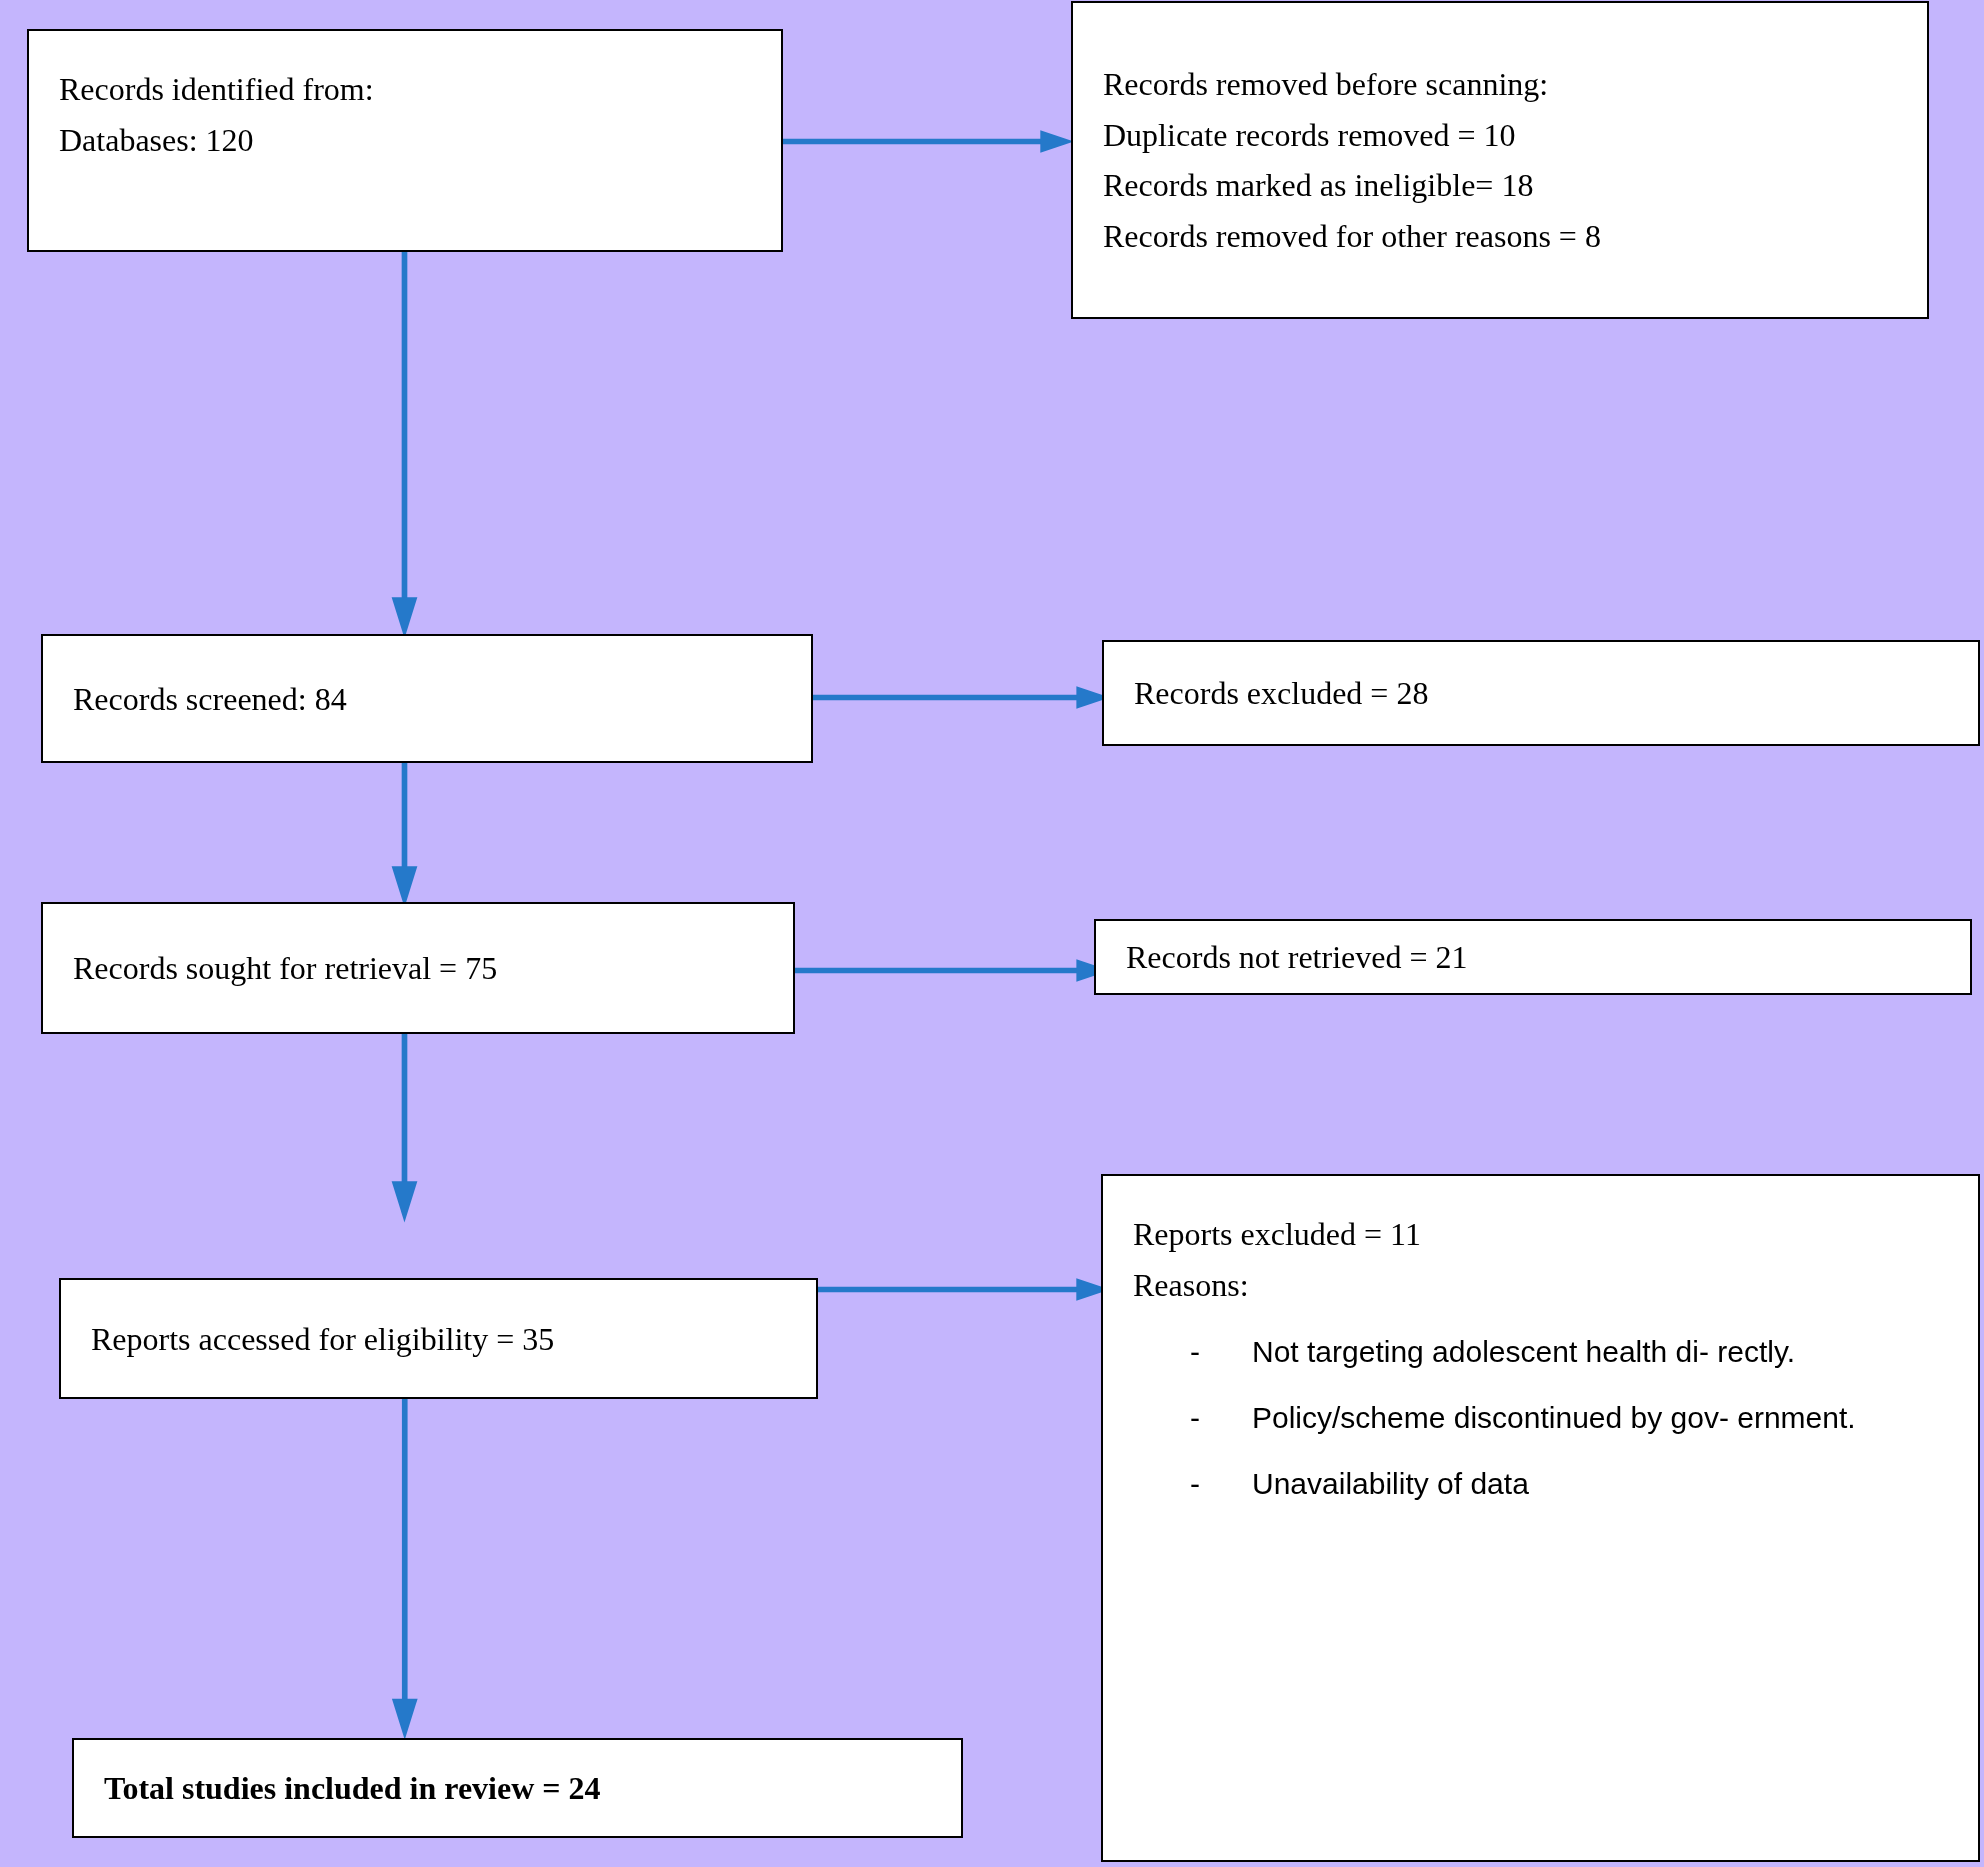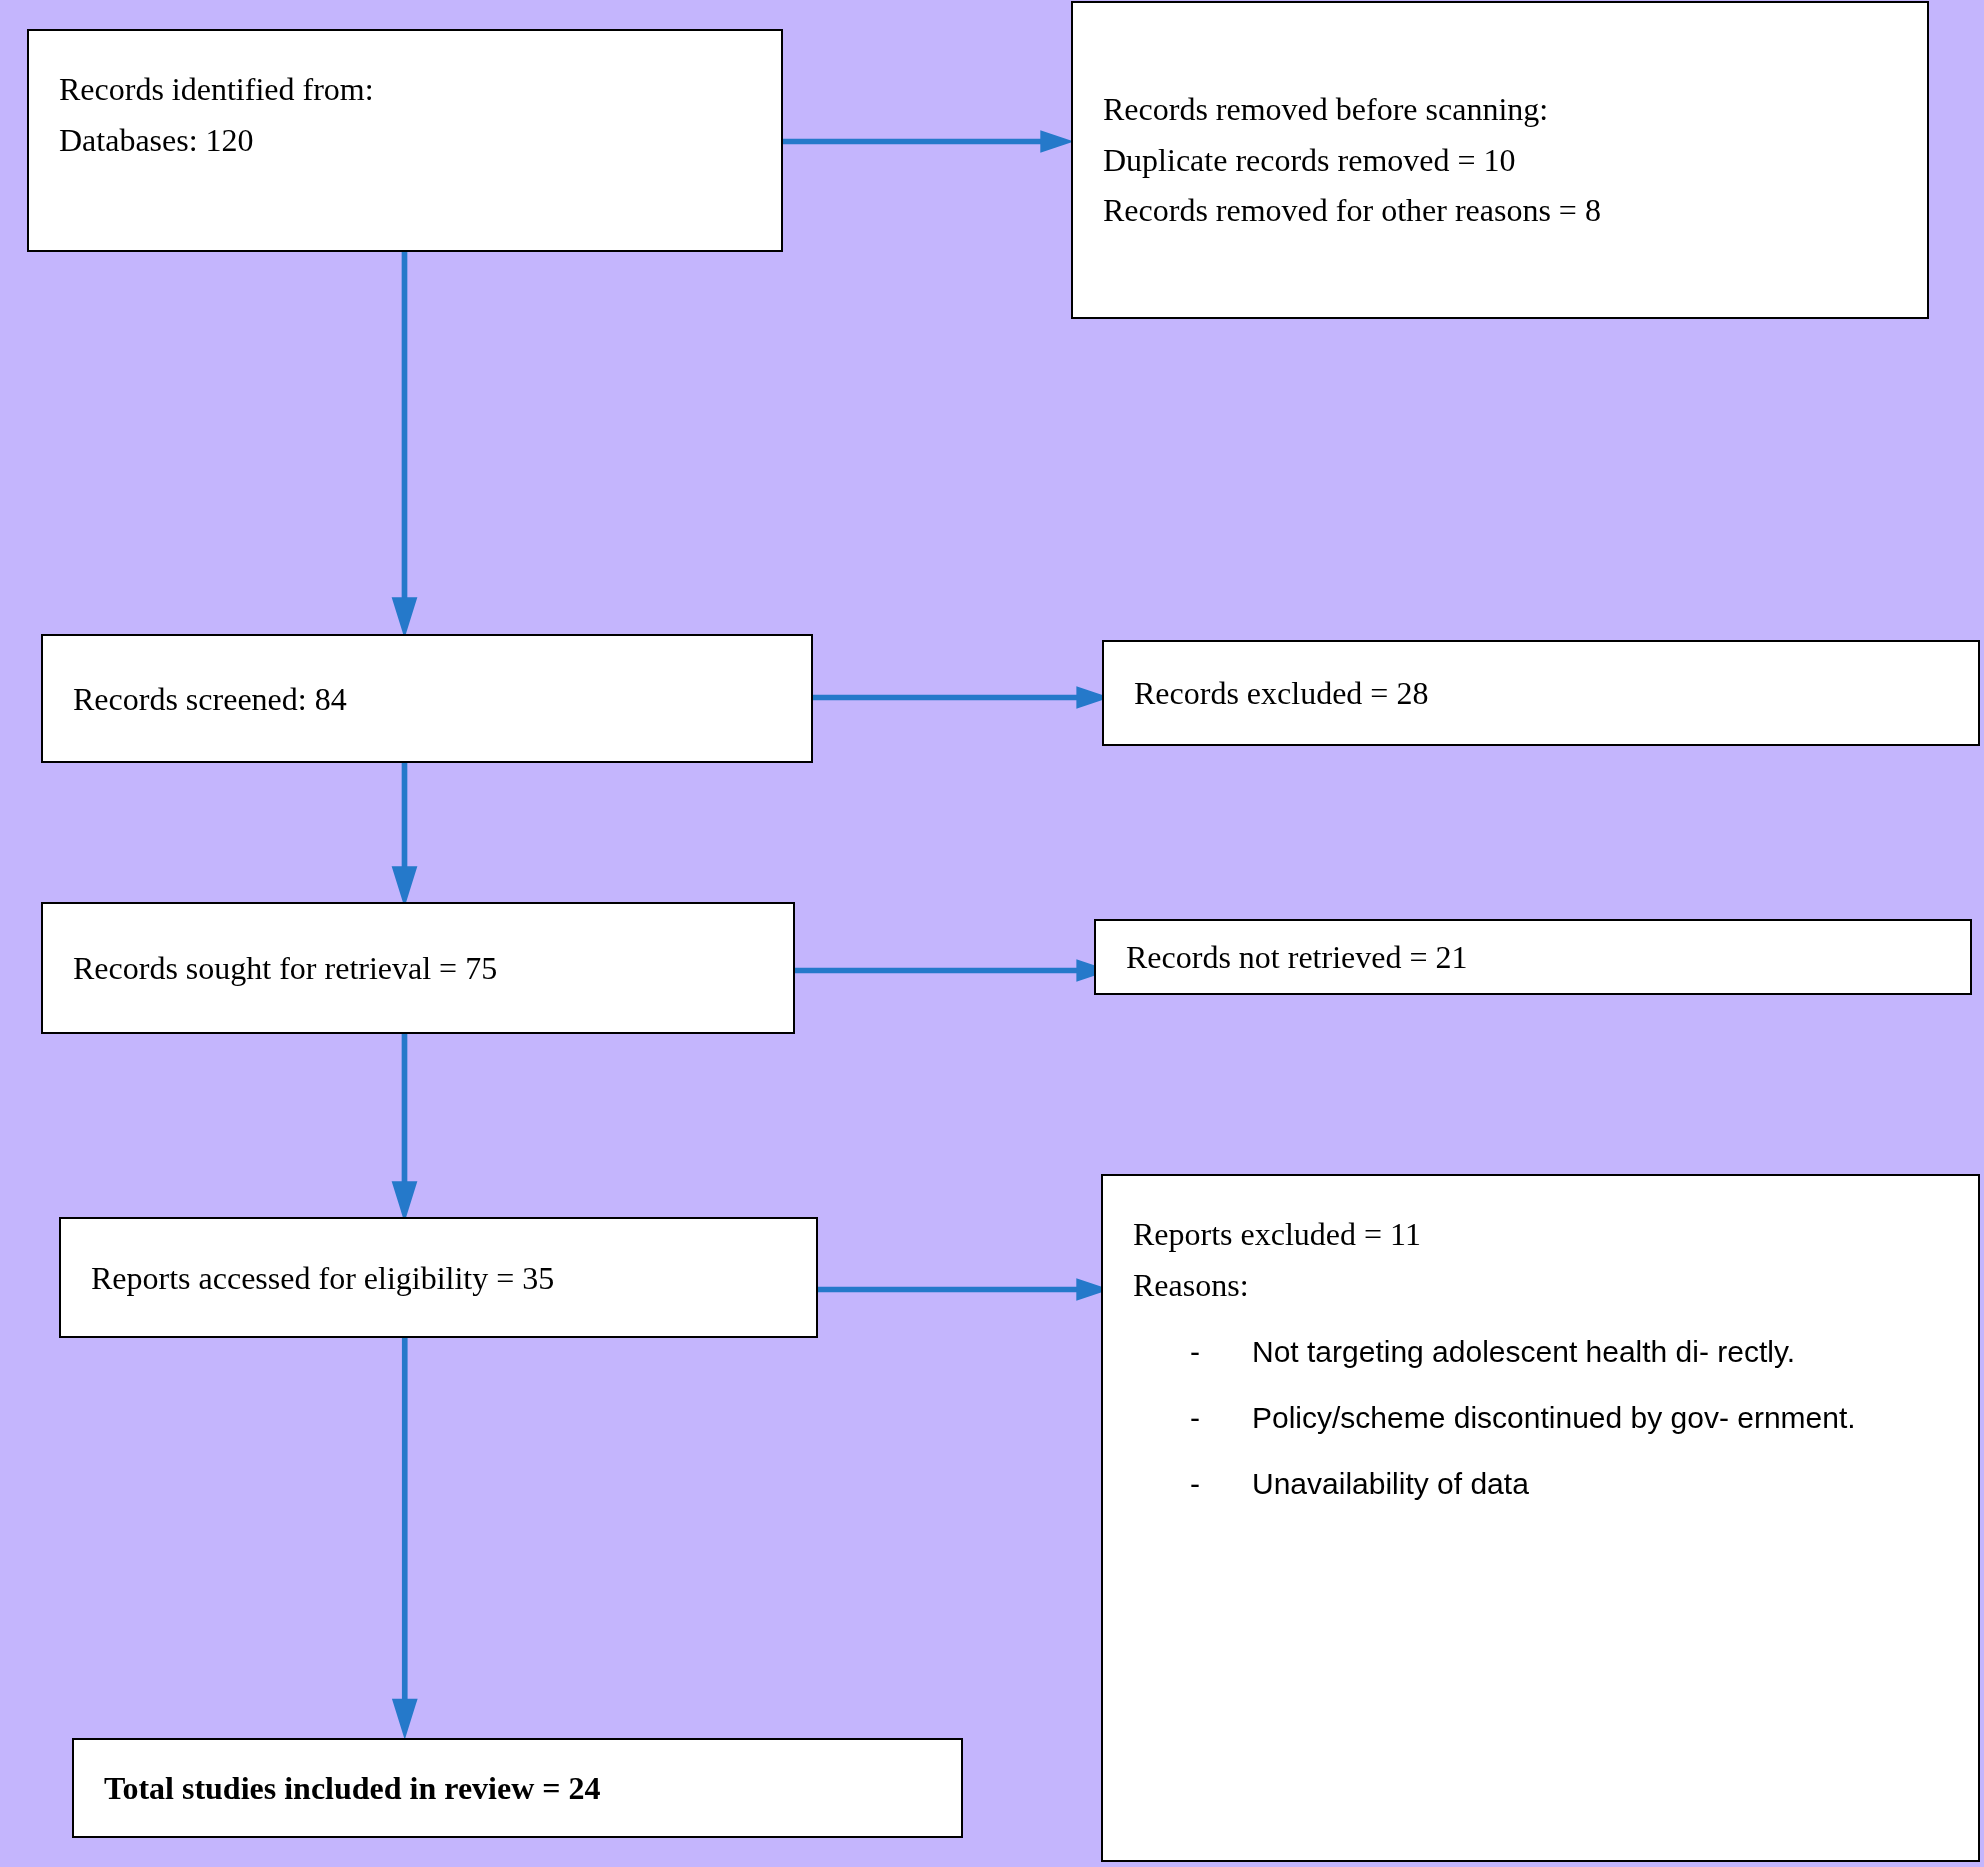--- a/index.html
+++ b/index.html
@@ -140,20 +140,21 @@
     <div class="node-inner top-aligned">
       <p class="line">Records identified from:</p>
       <p class="line">Databases: 120</p>
     </div>
   </div>
 
   <div class="node" style="left:1071px; top:1px; width:858px; height:318px;">
     <div class="node-inner">
       <p class="line">Records removed before scanning:</p>
       <p class="line">Duplicate records removed = 10</p>
+      <p class="line">Records marked as ineligible= 18</p>
       <p class="line">Records removed for other reasons = 8</p>
     </div>
   </div>
 
   <div class="node" style="left:41px; top:634px; width:772px; height:129px;">
     <div class="node-inner">
       <p class="line">Records screened: 84</p>
     </div>
   </div>
 
@@ -168,21 +169,21 @@
       <p class="line">Records sought for retrieval = 75</p>
     </div>
   </div>
 
   <div class="node" style="left:1094px; top:919px; width:878px; height:76px;">
     <div class="node-inner">
       <p class="line">Records not retrieved = 21</p>
     </div>
   </div>
 
-  <div class="node" style="left:59px; top:1217px; width:759px; height:121px;">
+  <div class="node" style="left:59px; top:1278px; width:759px; height:121px;">
     <div class="node-inner">
       <p class="line">Reports accessed for eligibility = 35</p>
     </div>
   </div>
 
   <div class="node" style="left:1101px; top:1174px; width:879px; height:688px;">
     <div class="node-inner top-aligned">
       <p class="line">Reports excluded = 11</p>
       <p class="line">Reasons:</p>
       <ul class="bullets">

